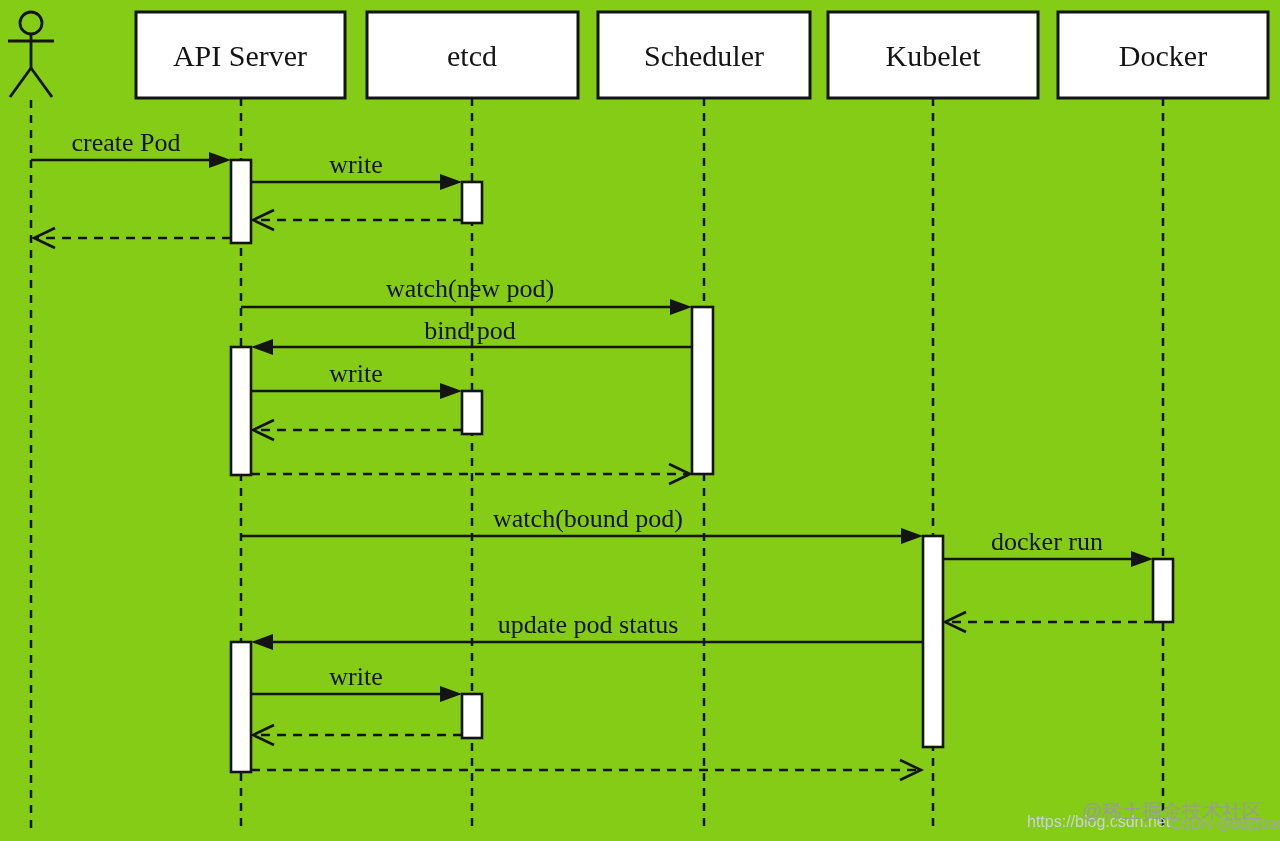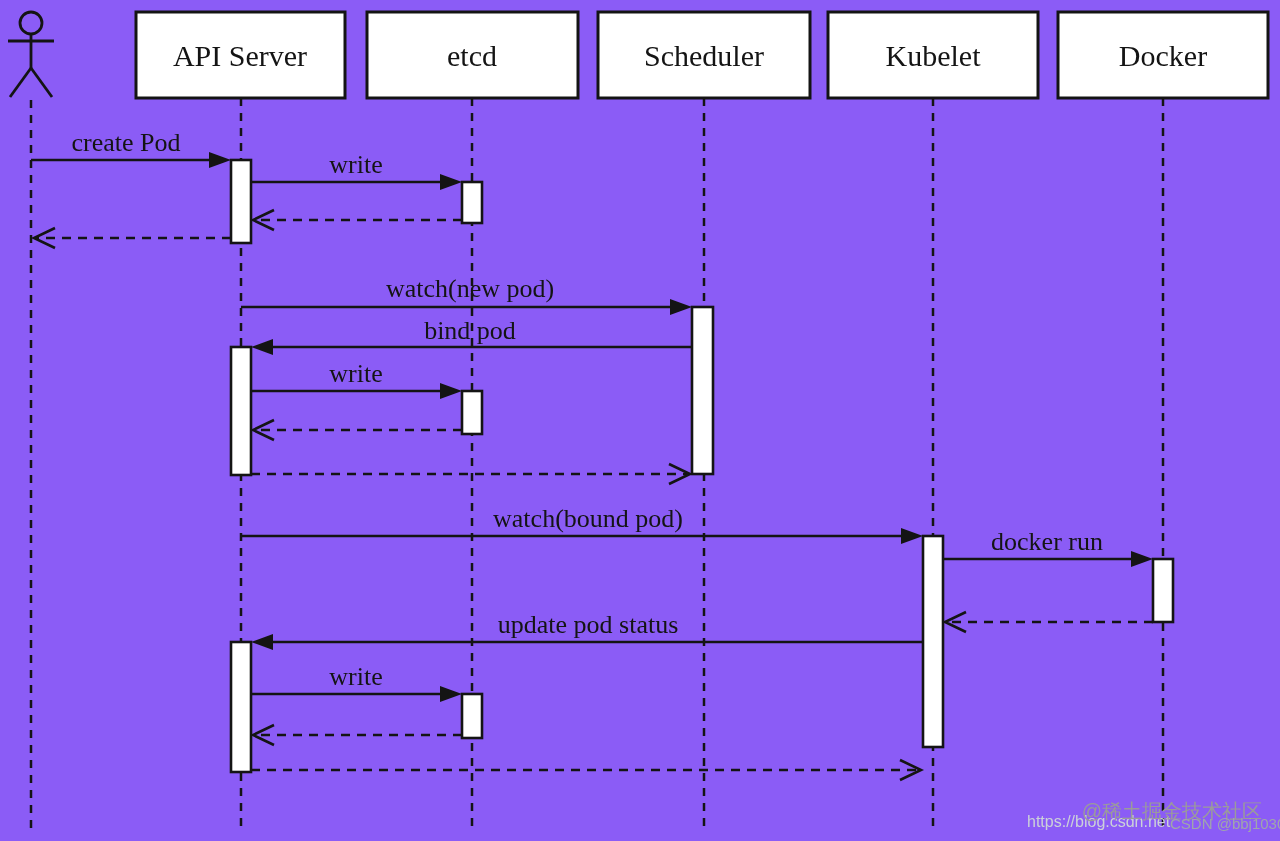--- a/index.html
+++ b/index.html
@@ -4,21 +4,21 @@
 <style>
   html, body {
     margin: 0;
     padding: 0;
     background: #ffffff;
   }
   .canvas {
     position: relative;
     width: 1280px;
     height: 841px;
-    background: #8b5cf6;
+    background: #84cc16;
     overflow: hidden;
     font-family: "Liberation Serif", "DejaVu Serif", serif;
   }
   svg { display: block; }
   .participant-box {
     fill: #ffffff;
     stroke: #141414;
     stroke-width: 3;
   }
   .participant-label {

